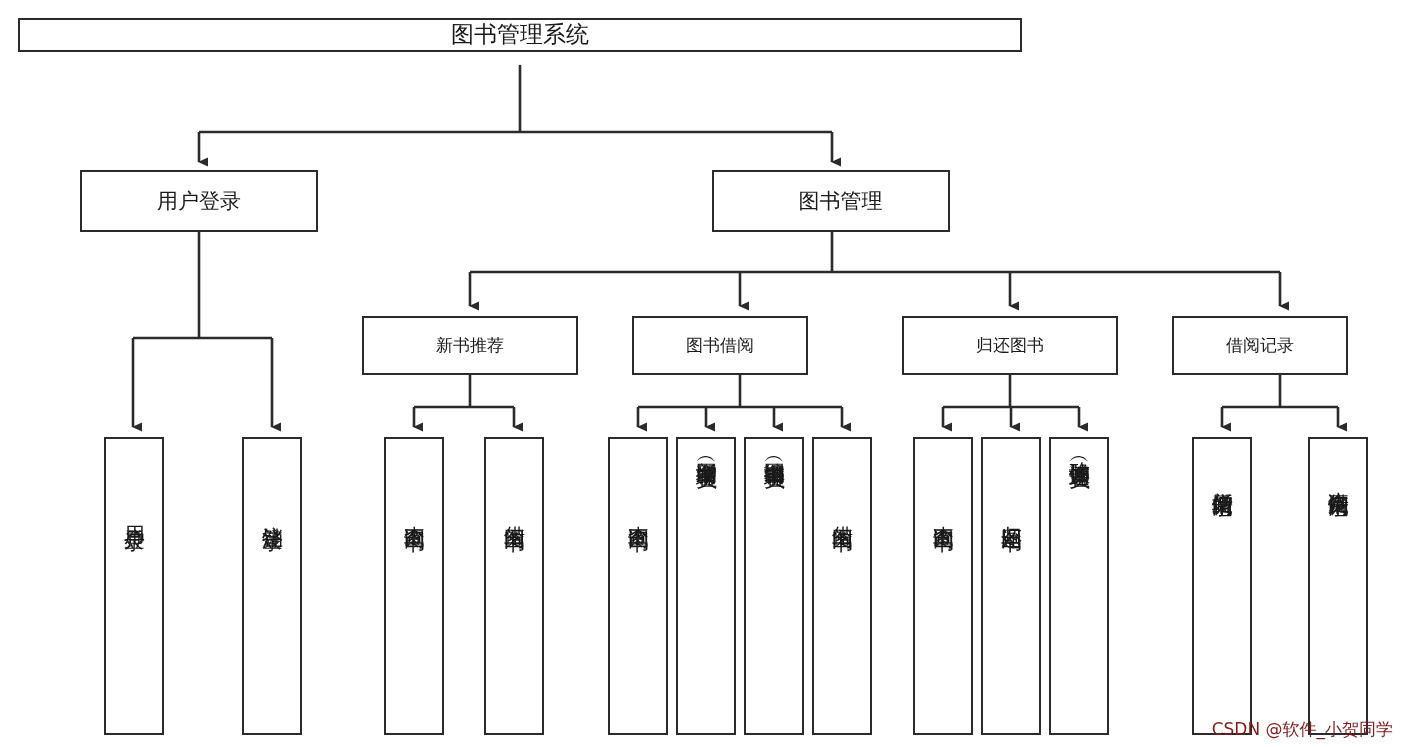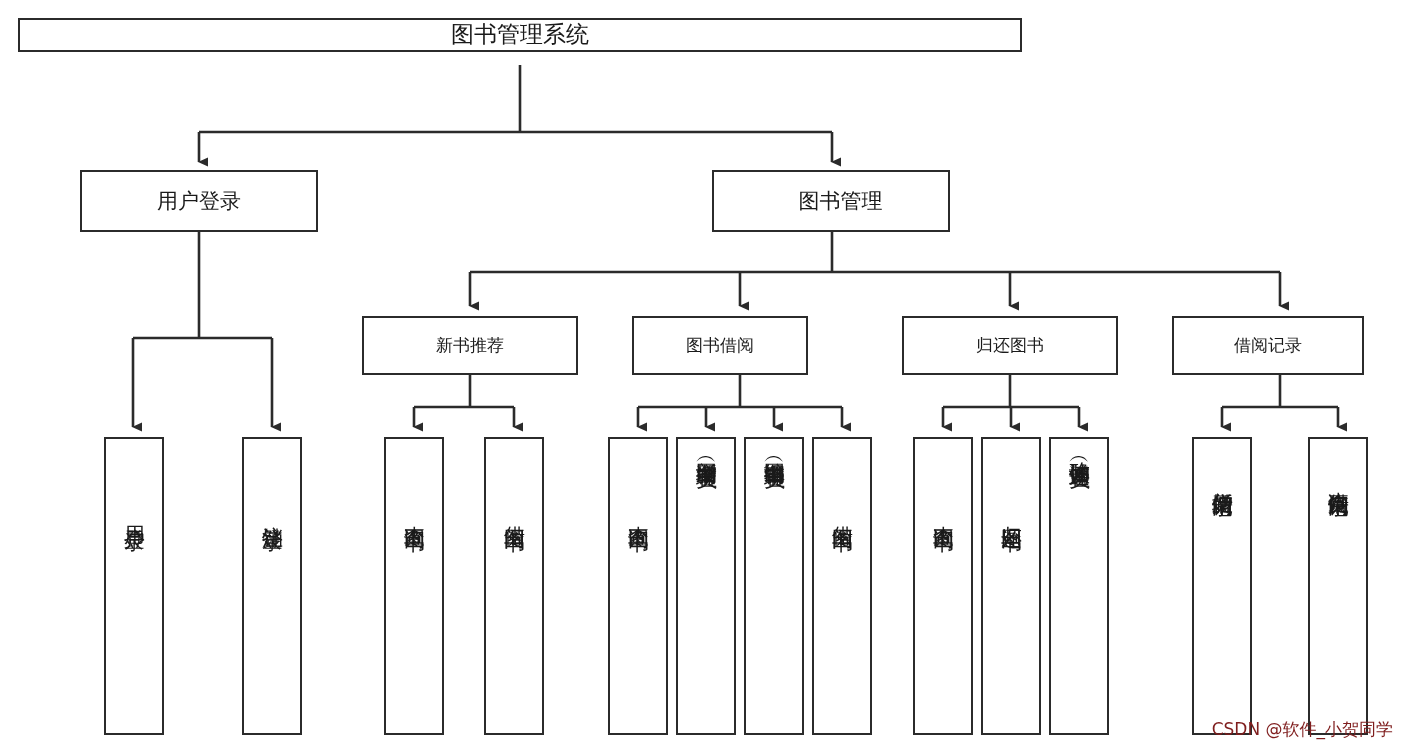--- a/index.html
+++ b/index.html
@@ -135,21 +135,21 @@
 
   <div class="node lvl2" style="left:362px; top:316px; width:216px; height:59px;">
     <span class="label">新书推荐</span>
   </div>
   <div class="node lvl2" style="left:632px; top:316px; width:176px; height:59px;">
     <span class="label">图书借阅</span>
   </div>
   <div class="node lvl2" style="left:902px; top:316px; width:216px; height:59px;">
     <span class="label">归还图书</span>
   </div>
-  <div class="node lvl2" style="left:1172px; top:316px; width:192px; height:59px;">
+  <div class="node lvl2" style="left:1172px; top:316px; width:176px; height:59px;">
     <span class="label">借阅记录</span>
   </div>
 
   <div class="node leaf" style="left:104px; top:437px; width:60px; height:298px; padding-top:70px;">
     <span class="label">用户登录</span>
   </div>
   <div class="node leaf" style="left:242px; top:437px; width:60px; height:298px; padding-top:70px;">
     <span class="label">注销登录</span>
   </div>
 

